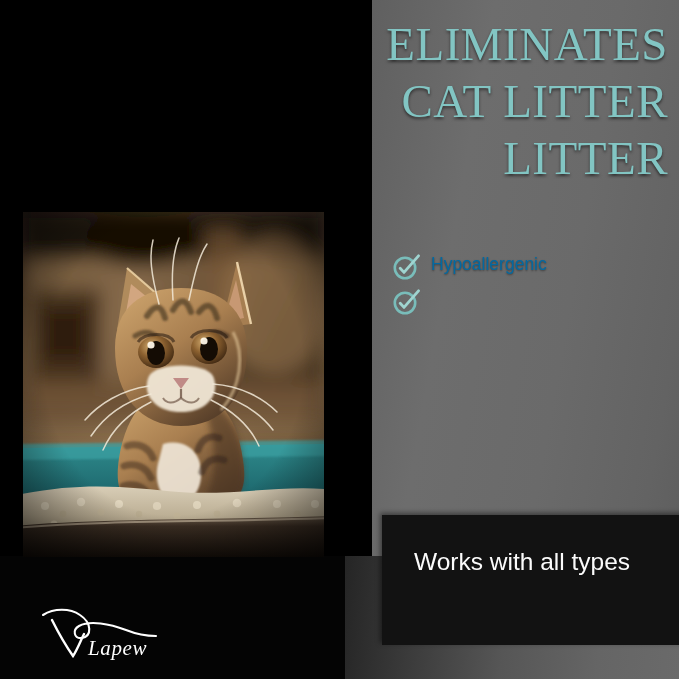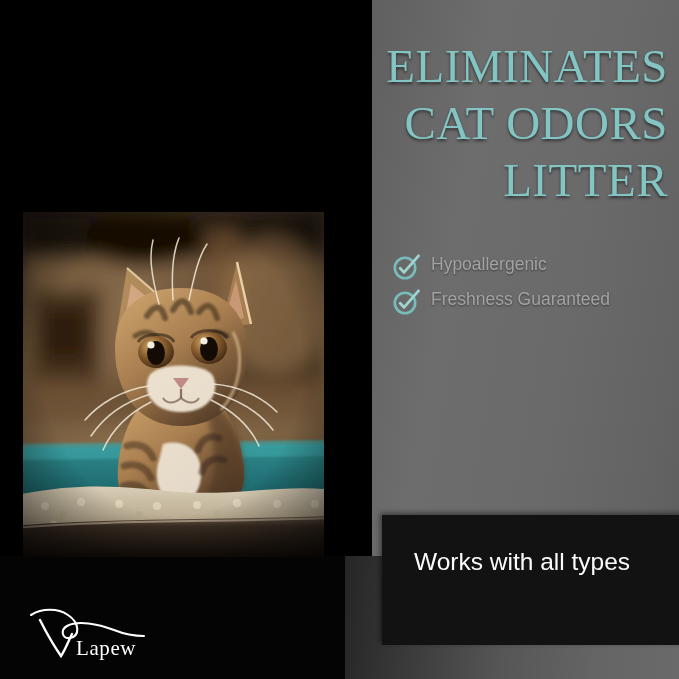--- a/index.html
+++ b/index.html
@@ -48,21 +48,21 @@
     position: absolute;
     left: 0; top: 556px;
     width: 345px; height: 123px;
     background: #040404;
   }
 
   
   .headline {
     position: absolute;
     left: 300px;
-    top: 38px;
+    top: 16px;
     width: 368px;
     text-align: right;
     font-family: "Liberation Serif", "DejaVu Serif", serif;
     color: #82c5c3;
     font-size: 47px;
     line-height: 57px;
     letter-spacing: 0.5px;
     text-shadow: 0 2px 3px rgba(0,0,0,0.55);
   }
   .headline .hl-line { display: block; white-space: nowrap; }
@@ -93,21 +93,21 @@
   }
   .check-icon {
     flex: 0 0 auto;
     width: 28px;
     height: 28px;
     margin-right: 11px;
     margin-top: 1px;
   }
   .check-icon svg { display: block; }
   .benefit-label {
-    color: #a3a3a3;
+    color: #0369a1;
     font-size: 17.5px;
     line-height: 25px;
     font-family: "Liberation Sans", sans-serif;
     text-shadow: 0 1px 2px rgba(0,0,0,0.45);
   }
 
   
   .callout {
     position: absolute;
     left: 345px;
@@ -126,24 +126,25 @@
     color: #fbfbfb;
     font-size: 24.5px;
     line-height: 42px;
     font-family: "Liberation Sans", sans-serif;
   }
   .callout-text .co-line { display: block; white-space: nowrap; }
 
   
   .logo {
     position: absolute;
-    left: 28px;
+    left: 40px;
     top: 606px;
     width: 160px;
     height: 62px;
+    font-style: italic;
   }
   .logo-mark {
     position: absolute;
     left: 0; top: 0;
     width: 120px; height: 52px;
   }
   .logo-word {
     position: absolute;
     left: 48px;
     top: 30px;
@@ -158,21 +159,21 @@
 
 <div id="ad">
 
   <div class="bg-gradient"></div>
   <div class="bg-black-left"></div>
   <div class="bg-bottom-fade"></div>
   <div class="bg-black-left-lower"></div>
 
   <div class="headline">
     <span class="hl-line">ELIMINATES</span>
-    <span class="hl-line">CAT ODORS</span>
+    <span class="hl-line">CAT LITTER</span>
     <span class="hl-line">LITTER</span>
   </div>
 
   <div class="photo">
     <svg width="301" height="345" viewBox="0 0 301 345">
       <defs>
         <linearGradient id="roomBg" x1="0" y1="0" x2="0.4" y2="1">
           <stop offset="0%" stop-color="#2a1c12"></stop>
           <stop offset="35%" stop-color="#5c4630"></stop>
           <stop offset="70%" stop-color="#8a6e4c"></stop>
@@ -359,21 +360,20 @@
 
 
 
     <div class="benefit-row">
       <span class="check-icon">
         <svg width="28" height="28" viewBox="0 0 28 28">
           <circle cx="13" cy="15" r="10.2" fill="none" stroke="#79bdba" stroke-width="2.6"></circle>
           <path d="M8.2 15.2 L12 19.4 L26.5 2.8" fill="none" stroke="#9fd4d0" stroke-width="2.8" stroke-linecap="round" stroke-linejoin="round"></path>
         </svg>
       </span>
-      <span class="benefit-label">Freshness Guaranteed</span>
     </div>
 
   </div>
 
   <div class="callout">
     <div class="callout-text">
       <span class="co-line">Works with all types</span>
     </div>
   </div>
 

